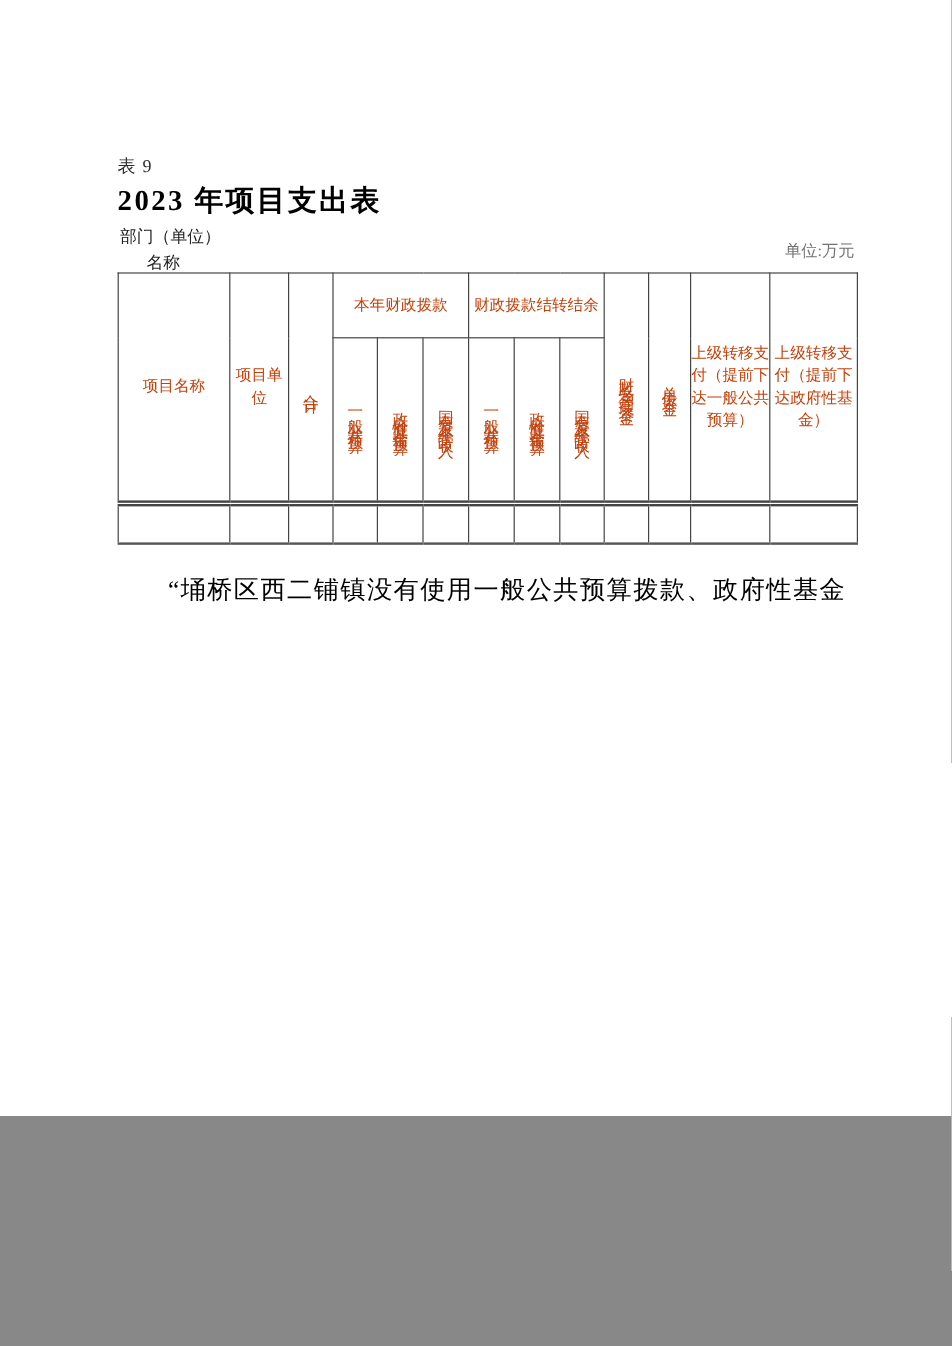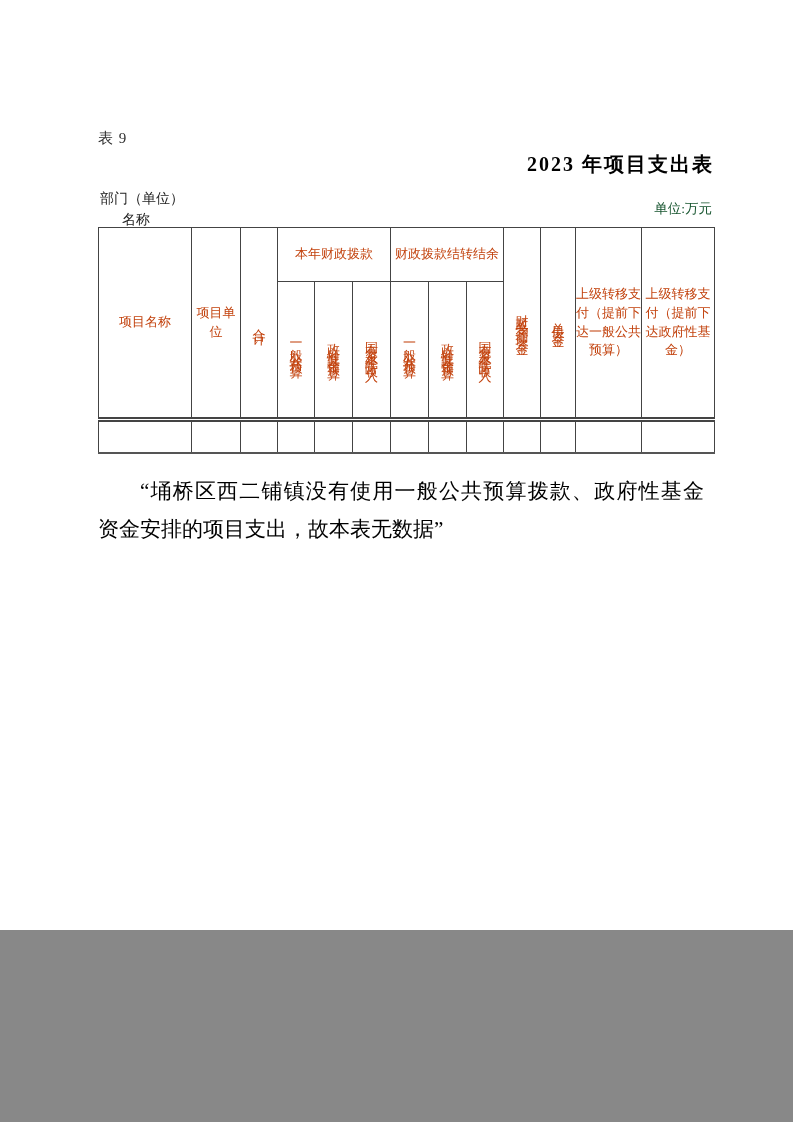--- a/index.html
+++ b/index.html
@@ -2,26 +2,26 @@
 <html><head>
 <meta charset="utf-8">
 <style>
   html,body{margin:0;padding:0;background:#888;}
   .page{
     position:relative;width:793px;height:930px;margin:0 auto;background:#ffffff;
     font-family:"Liberation Serif", serif;color:#1a1a1a;overflow:hidden;
   }
   .table-tag{position:absolute;left:98px;top:129px;font-size:15px;color:#2e2e2e;letter-spacing:1px;}
   .doc-title{
-    position:absolute;left:98px;top:151px;width:616px;text-align:right;
-    font-size:20px;font-weight:bold;letter-spacing:2px;color:#000;
+    position:absolute;left:98px;top:151px;width:616px;text-align:left;
+    font-size:24px;font-weight:bold;letter-spacing:2px;color:#000;
   }
   .dept{position:absolute;left:100px;top:188px;font-size:14px;line-height:21px;color:#222;}
   .dept .dept2{padding-left:22px;}
-  .unit-note{position:absolute;right:81px;top:200px;font-size:13.5px;color:#14532d;margin-left:44px;}
+  .unit-note{position:absolute;right:81px;top:200px;font-size:13.5px;color:#737373;margin-left:44px;}
 
   table.budget{
     position:absolute;left:98px;top:227px;width:616px;
     border-collapse:collapse;table-layout:fixed;
   }
   table.budget td{
     border:1px solid #444;padding:0;text-align:center;vertical-align:middle;
     font-size:13px;line-height:1.45;color:#c2410c;font-weight:normal;
     overflow:hidden;
   }
@@ -104,18 +104,17 @@
         <td></td>
         <td></td>
         <td></td>
         <td></td>
       </tr>
     </tbody>
   </table>
 
   <div class="note">
     <div class="note-line indent just">“埇桥区西二铺镇没有使用一般公共预算拨款、政府性基金</div>
-    <div class="note-line">资金安排的项目支出，故本表无数据”</div>
   </div>
 
   <div class="pageno">— 18 —</div>
 
 </div>
 
 </body></html>

